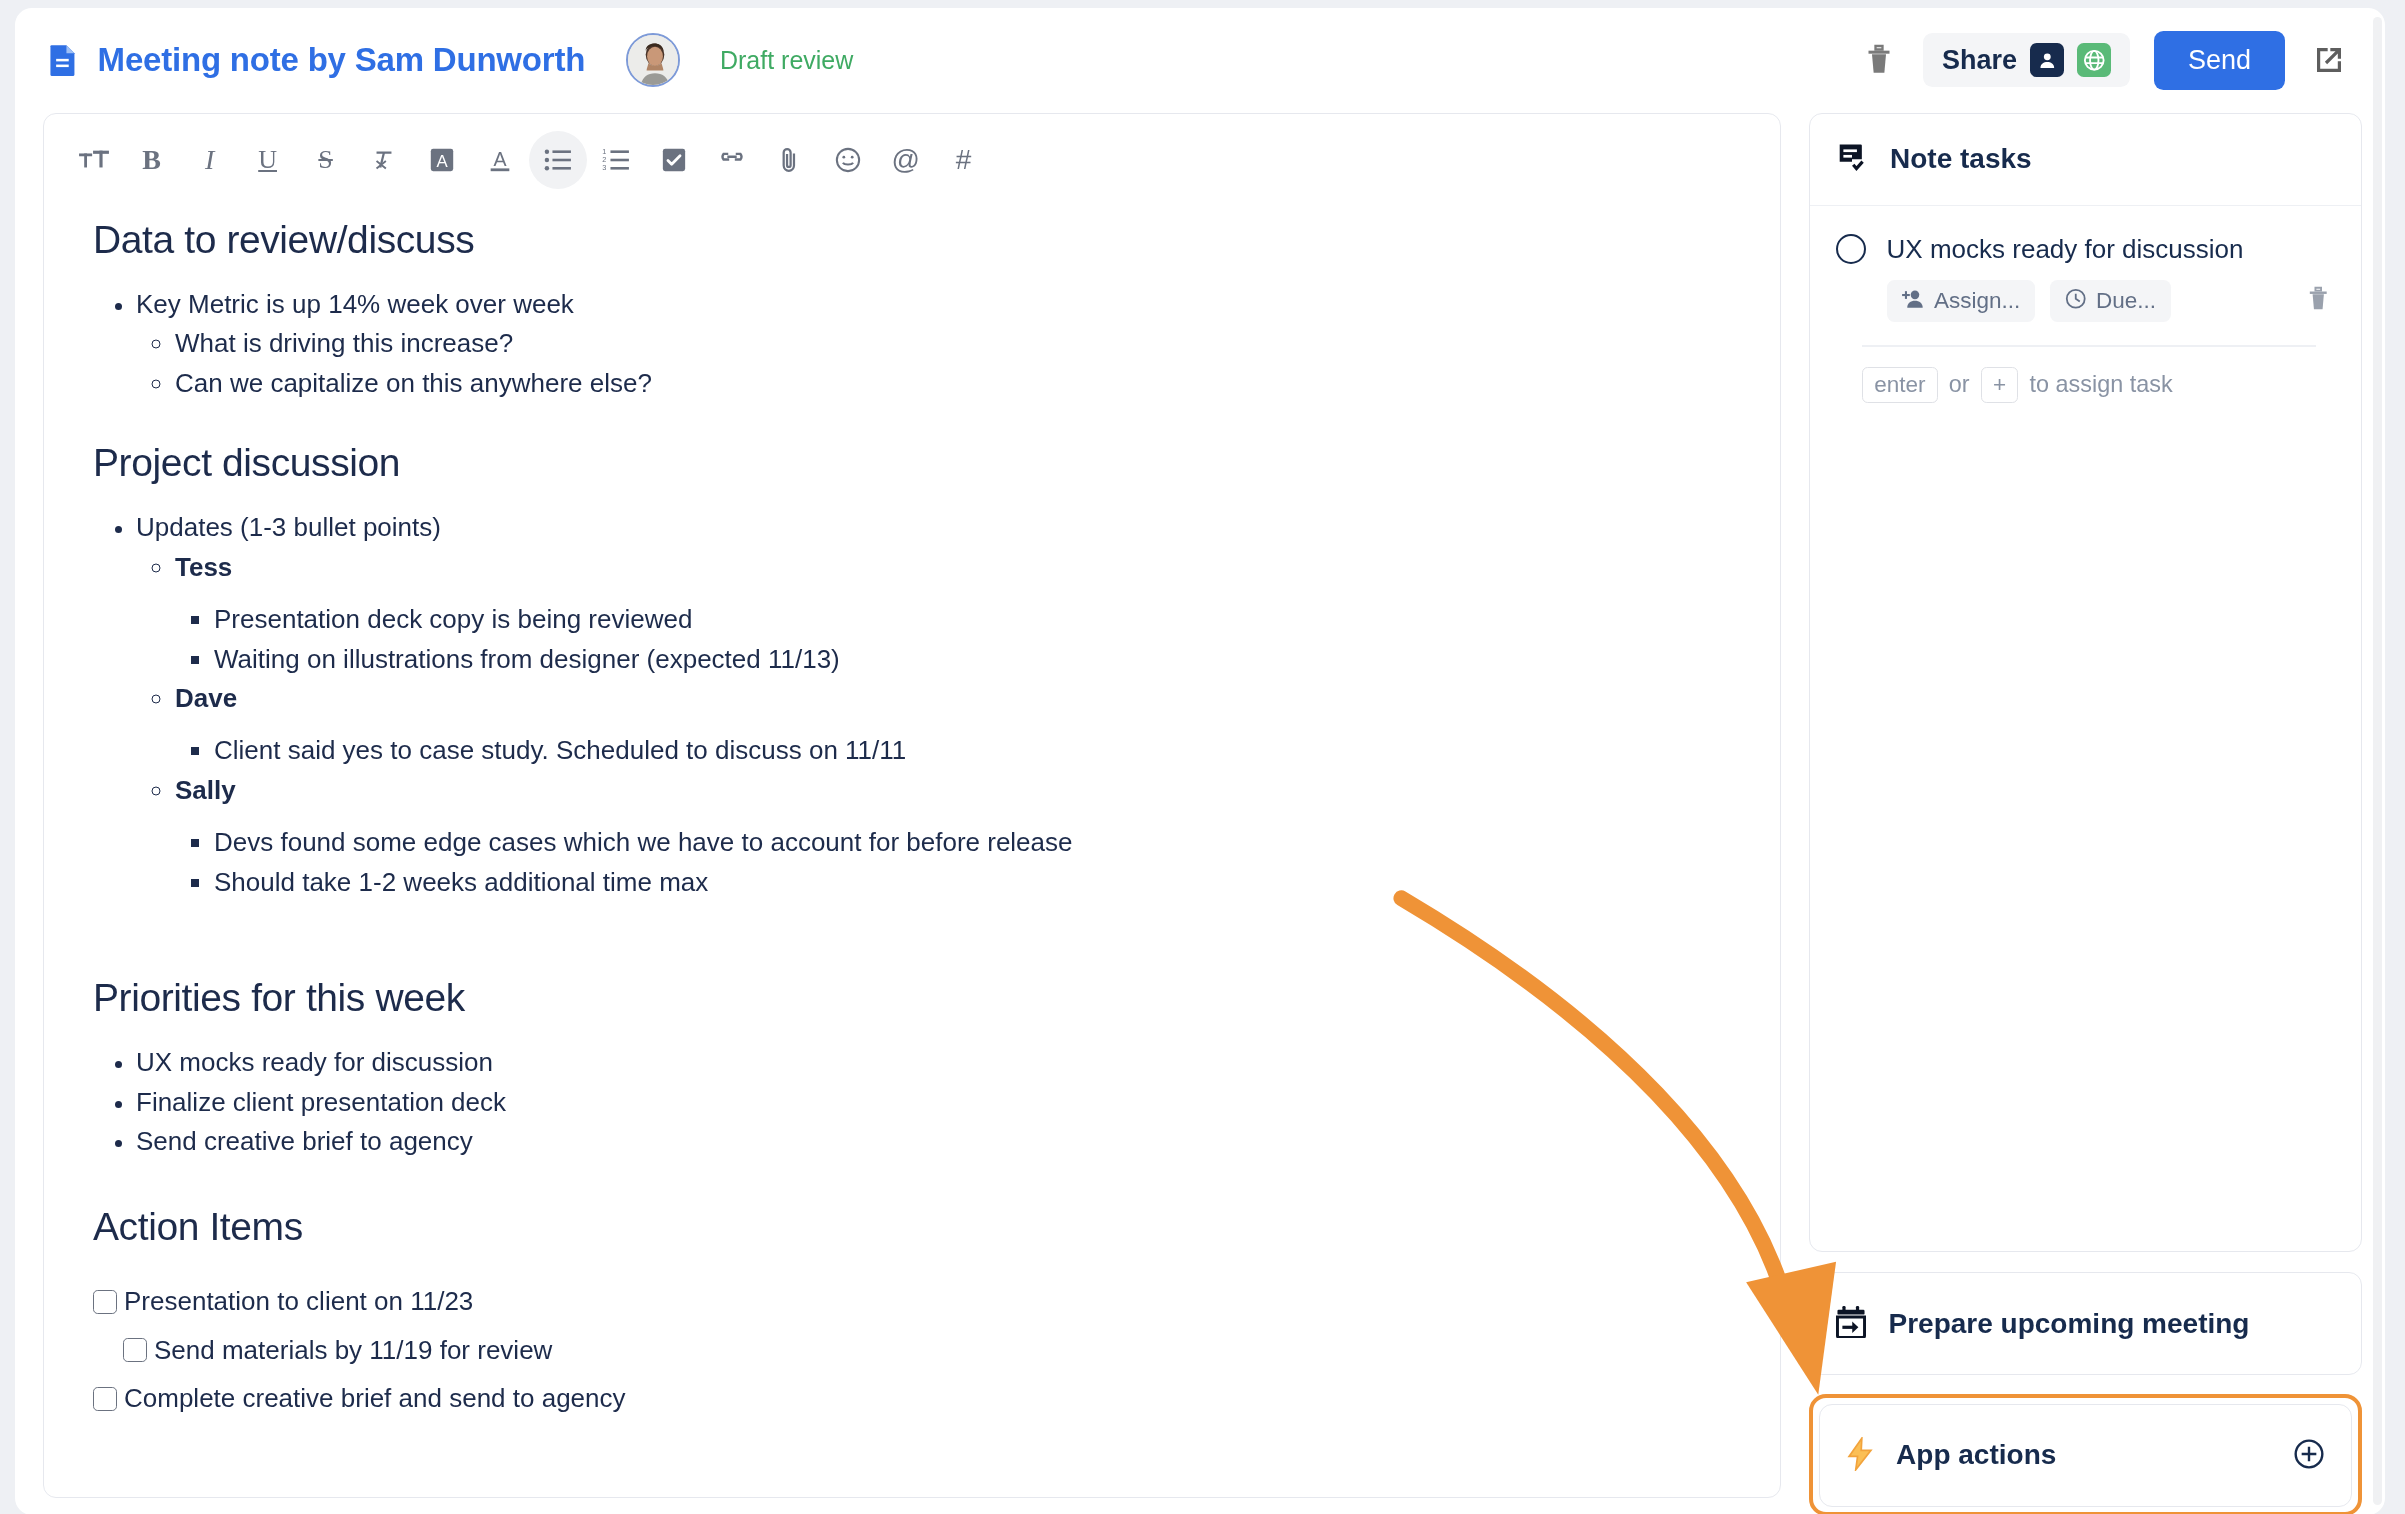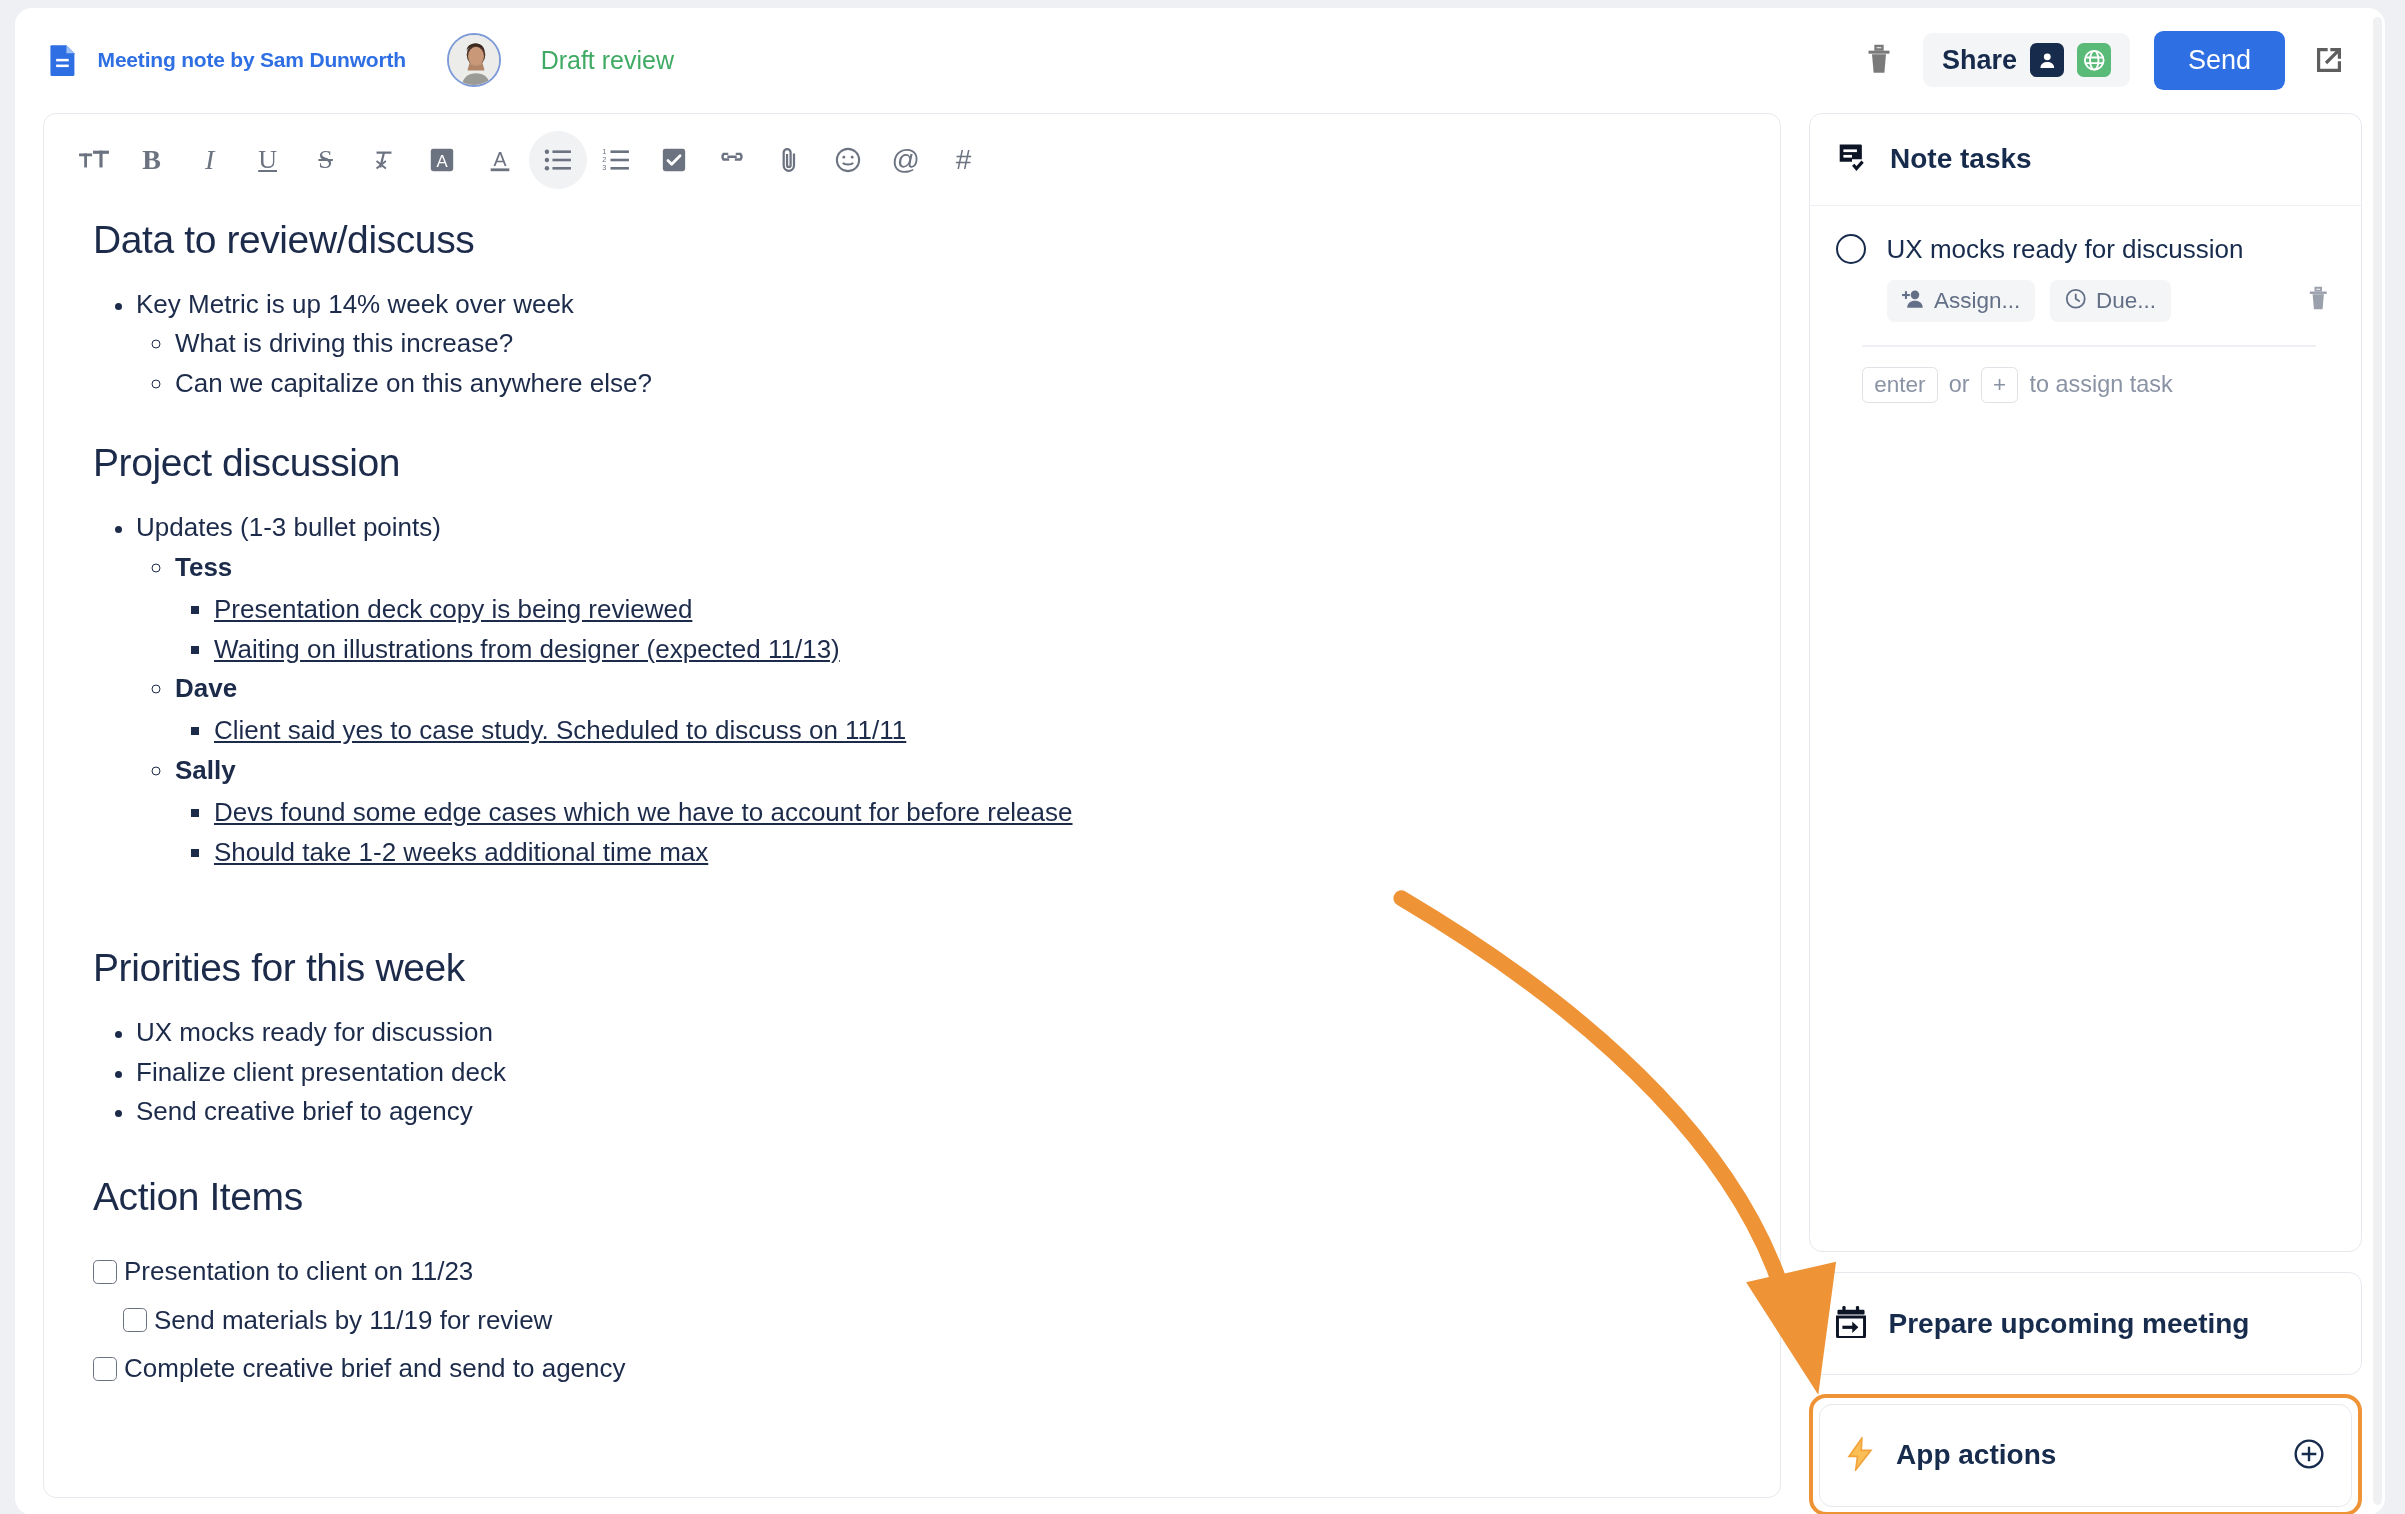--- a/index.html
+++ b/index.html
@@ -20,21 +20,21 @@
 
   
   .header {
     position: absolute; left: 0; top: 0;
     width: 2370px; height: 105px;
     display: flex; align-items: center;
   }
   .hdr-left { display: flex; align-items: center; padding-left: 34px; gap: 20.6px; }
   .doc-icon { width: 28px; height: 32px; display: block; }
   .note-title {
-    font-size: 21px; font-weight: bold; color: #2f6fe4;
+    font-size: 33px; font-weight: bold; color: #2f6fe4;
     letter-spacing: -0.2px; white-space: nowrap;
   }
   .avatar {
     width: 54px; height: 54px; border-radius: 50%;
     border: 2.8px solid #7d9ad8; margin-left: 20.6px;
     background: #e8e8e6; overflow: hidden; position: relative; flex: none;
   }
   .draft-status { font-size: 25px; color: #3faa63; margin-left: 19px; white-space: nowrap; }
 
   .hdr-right {
@@ -81,21 +81,21 @@
   .tb-btn.active { background: #f1f2f4; }
 
   .doc-body { padding: 24px 56px 0 49px; color: #1d2b4b; }
   h2.sec {
     font-size: 39px; font-weight: normal; color: #1d2b4b;
     letter-spacing: -0.4px; margin: 0 0 22.5px 0;
   }
   .sec-gap { height: 37px; }
   ul.lvl1 { list-style: disc; margin: 0 0 0 43px; padding: 0; }
   ul.lvl2 { list-style: circle; margin: 0 0 0 39px; padding: 0; }
-  ul.lvl3 { list-style: square; margin: 3px 0 0 39px; padding: 0; text-decoration: underline; }
+  ul.lvl3 { list-style: square; margin: 13px 0 0 39px; padding: 0; }
   ul.lvl1 > li, ul.lvl2 > li, ul.lvl3 > li {
     font-size: 26px; line-height: 39px; color: #1d2b4b; margin-bottom: 0.9px;
   }
   ul.lvl1 > li::marker { font-size: 24px; }
   li.b { font-weight: bold; }
   .todo-row { display: flex; align-items: flex-start; gap: 7px; margin-bottom: 7.5px; }
   .todo-row.indent { margin-left: 30px; }
   .cbox {
     width: 24px; height: 24px; border: 1.9px solid #6b7280;
     border-radius: 4.7px; background: #fff; margin-top: 8.4px; flex: none; cursor: pointer;

